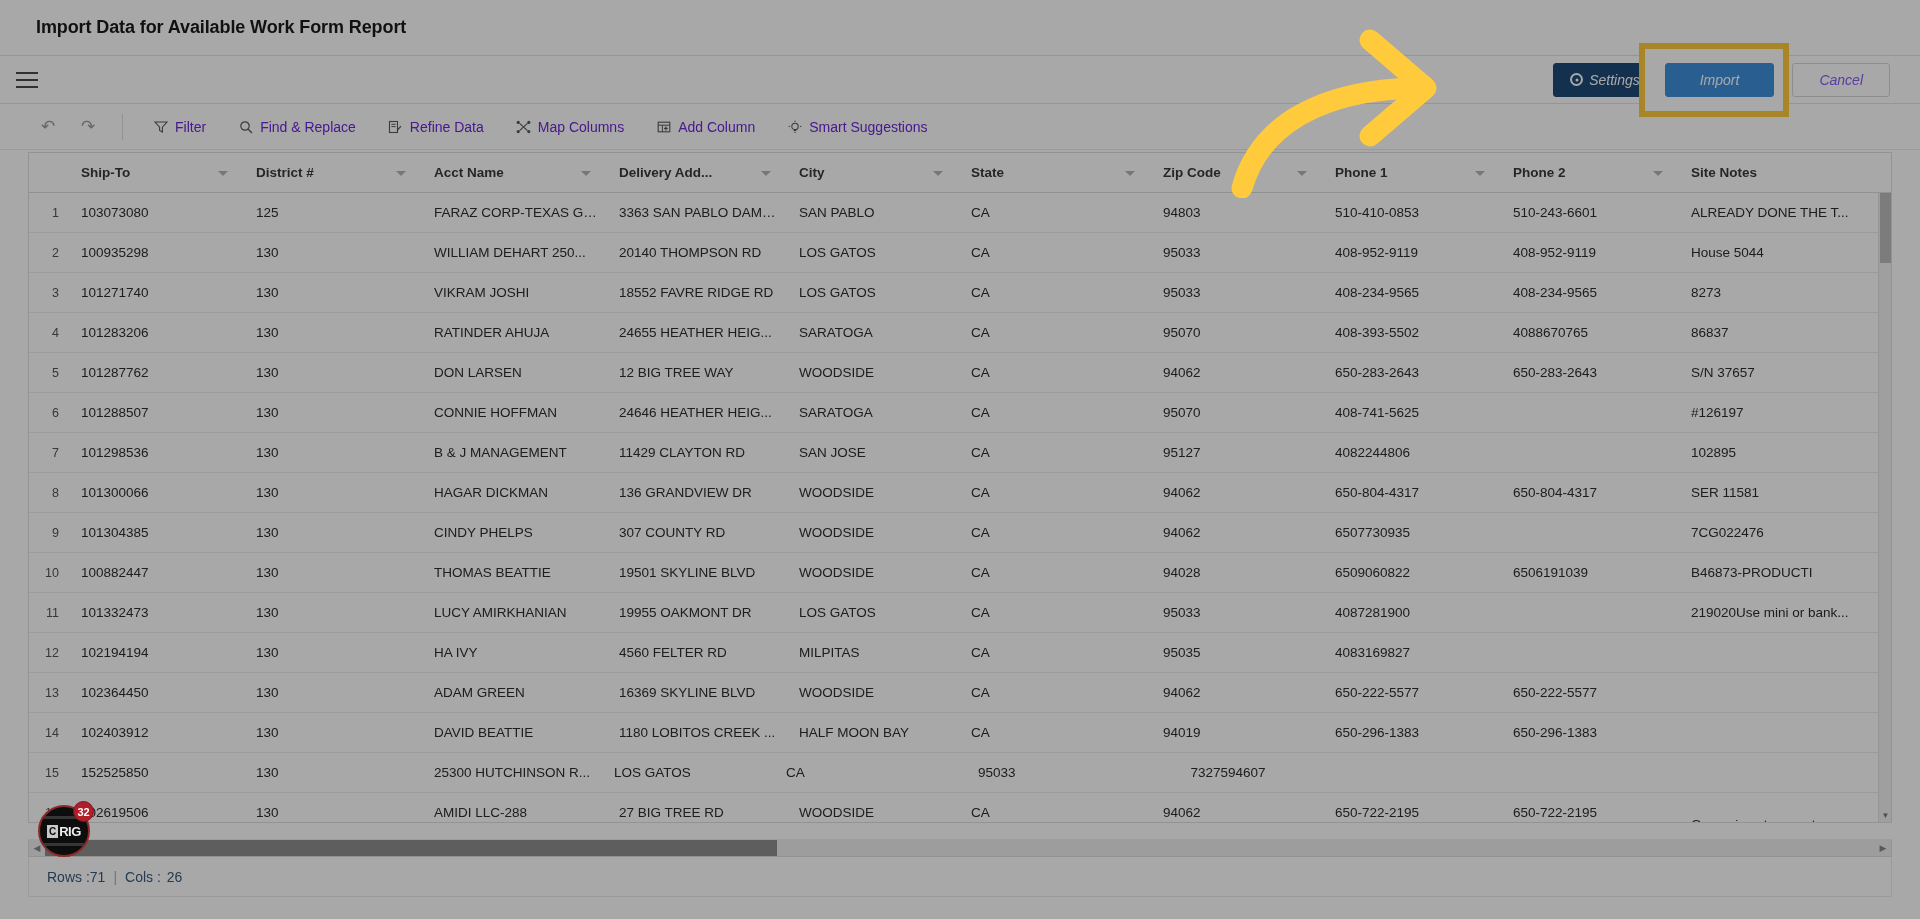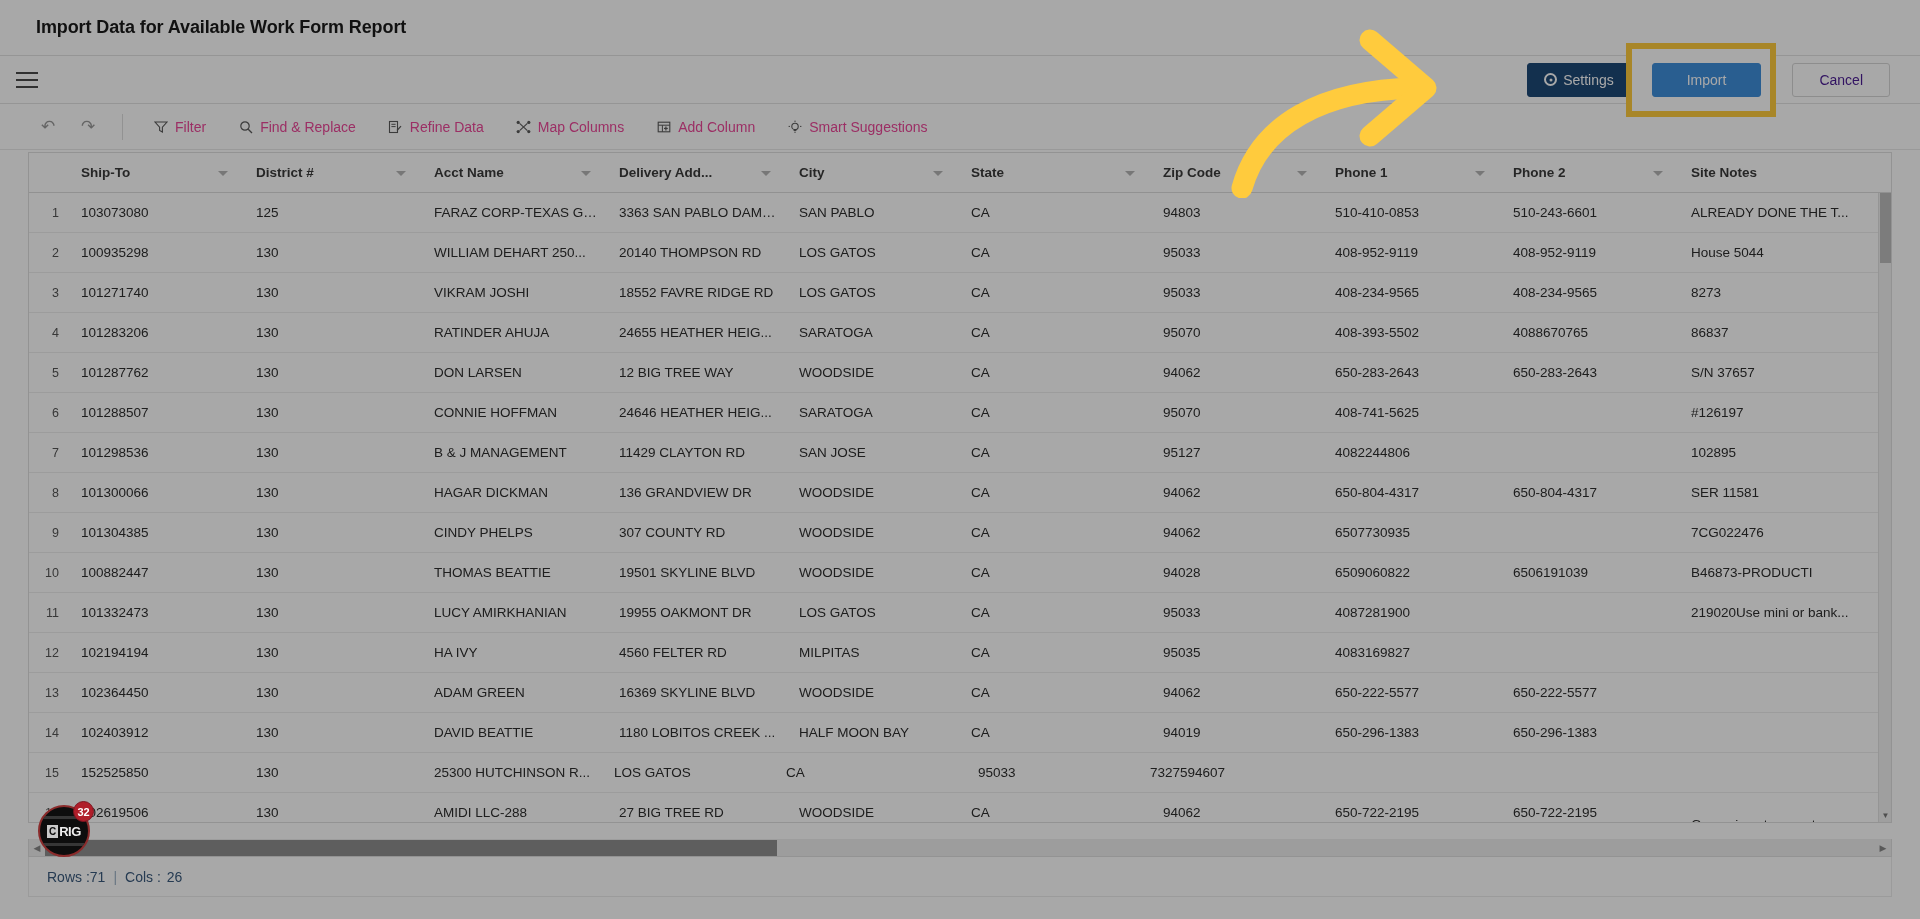--- a/index.html
+++ b/index.html
@@ -75,22 +75,23 @@
     width: 0; height: 0;
     border-left: 4px solid transparent;
     border-right: 4px solid transparent;
     border-top: 5px solid #3a6fb0;
     display: inline-block;
   }
 
   .tabbar-right {
     margin-left: auto;
     display: flex; align-items: center;
-    gap: 13px;
+    gap: 0px;
     padding-right: 30px;
+    font-style: italic;
   }
   .btn {
     height: 34px;
     display: inline-flex; align-items: center; justify-content: center;
     font-size: 14px;
     border-radius: 3px;
     cursor: pointer;
     white-space: nowrap;
     padding: 0 18px;
   }
@@ -101,21 +102,21 @@
     padding: 0 16px;
   }
   .btn-import {
     background: #3f8fdb; color: #ffffff;
     border: 1px solid #3f8fdb;
     font-weight: normal;
     padding: 0 34px;
     margin-left: 8px;
   }
   .btn-cancel {
-    background: #ffffff; color: #4c1d95;
+    background: #ffffff; color: #8b5cf6;
     border: 1px solid #d6d6d6;
     padding: 0 26px;
     margin-left: 18px;
   }
   .gear {
     width: 13px; height: 13px;
     border-radius: 50%;
     border: 2px solid #ffffff;
     position: relative;
     display: inline-block;
@@ -160,21 +161,21 @@
     font-size: 17px;
     cursor: pointer;
   }
   .tb-sep {
     width: 1px; height: 26px; background: #dedede; margin: 0 14px;
   }
   .tb-item {
     display: flex; align-items: center;
     gap: 7px;
     font-size: 14px;
-    color: #ec4899;
+    color: #6d28d9;
     padding: 0 16px;
     cursor: pointer;
     white-space: nowrap;
   }
   .tb-item .ico {
     display: inline-flex; align-items: center; justify-content: center;
     width: 15px; height: 15px;
     color: #5a5a5a;
   }
 
@@ -995,21 +996,21 @@
           </div>
           <div class="cell" style="width: 172px; flex-basis: 172px;">
             <span>LOS GATOS</span>
           </div>
           <div class="cell" style="width: 192px; flex-basis: 192px;">
             <span>CA</span>
           </div>
           <div class="cell" style="width: 172px; flex-basis: 172px;">
             <span>95033</span>
           </div>
-          <div class="cell" style="width: 178px; flex-basis: 178px;">
+          <div class="cell" style="width: 178px; flex-basis: 178px; text-align: center;">
             <span>7327594607</span>
           </div>
           <div class="cell" style="width: 178px; flex-basis: 178px;">
             <span></span>
           </div>
           <div class="cell" style="width: 190px; flex-basis: 190px;">
             <span></span>
           </div>
         </div>
         <div class="row">

